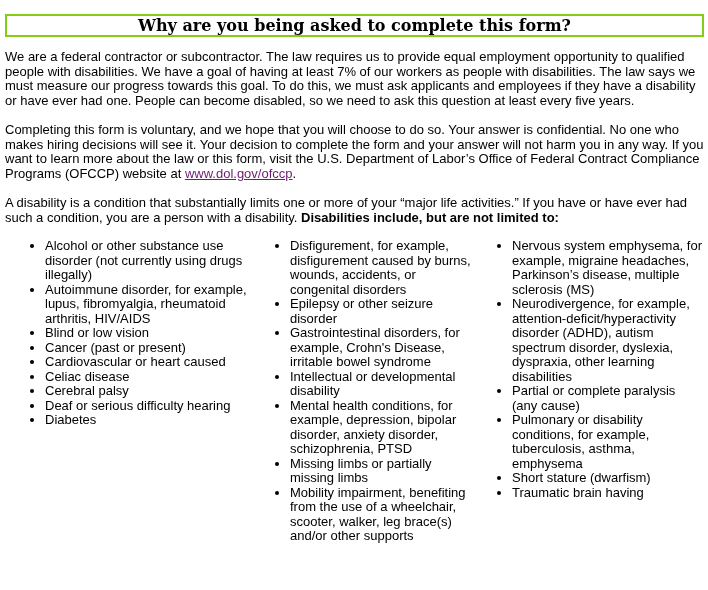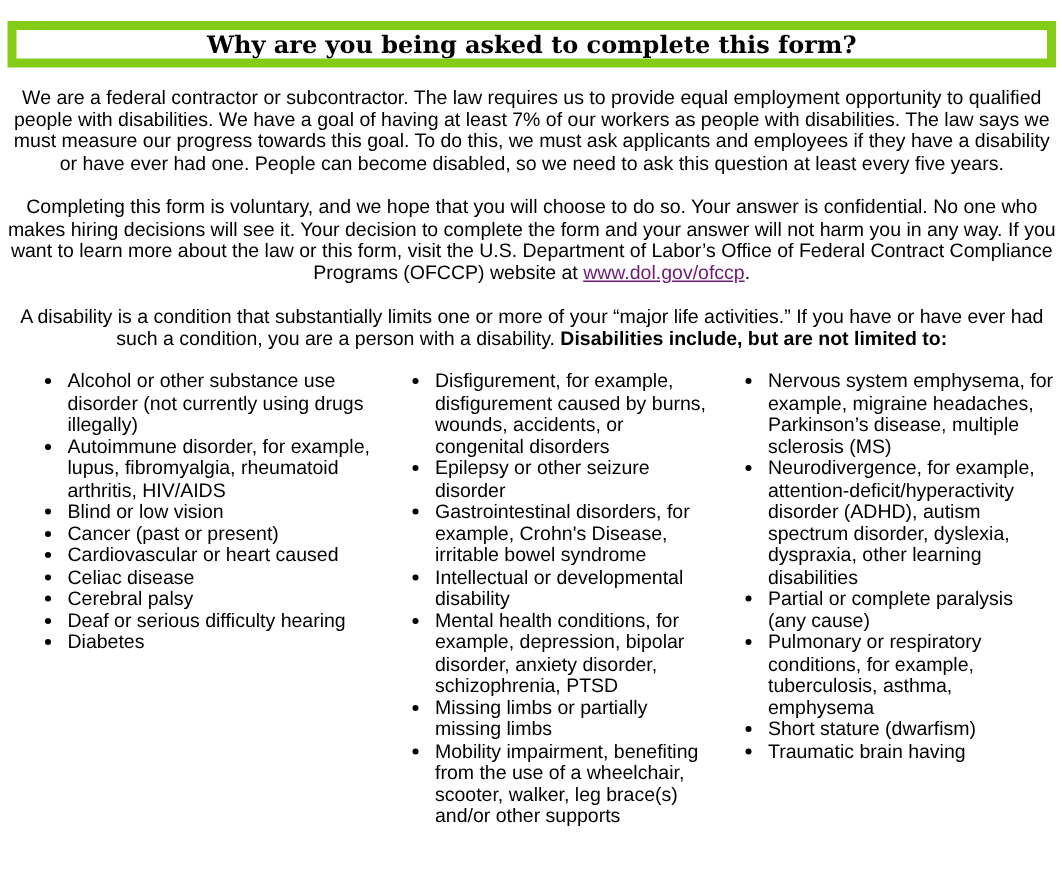--- a/index.html
+++ b/index.html
@@ -12,35 +12,34 @@
     width: 708px;
     height: 590px;
     box-sizing: border-box;
     padding: 14px 4px 0 5px;
     font-family: "Liberation Sans", sans-serif;
     font-size: 13px;
     line-height: 14.5px;
     overflow: hidden;
   }
   .heading-box {
-    border: 6px solid #84cc16;
+    border: 2px solid #84cc16;
     background: #ffffff;
     text-align: center;
     font-family: "DejaVu Serif", serif;
     font-weight: bold;
     font-size: 16px;
     line-height: 19px;
     margin: 0 0 13px 0;
   }
   .heading-box.second {
     margin: 0 0 12px 0;
   }
   p.body-para {
     margin: 0 0 15px 0;
-    text-align: center;
   }
   p.body-para.last {
     margin: 0 0 14px 0;
   }
   a.doc-link {
     color: #701a75;
     text-decoration: underline;
     cursor: pointer;
   }
   .columns {
@@ -99,20 +98,20 @@
       <li>Intellectual or developmental disability</li>
       <li>Mental health conditions, for example, depression, bipolar disorder, anxiety disorder, schizophrenia, PTSD</li>
       <li>Missing limbs or partially missing limbs</li>
       <li>Mobility impairment, benefiting from the use of a wheelchair, scooter, walker, leg brace(s) and/or other supports</li>
     </ul>
 
     <ul class="col col3">
       <li>Nervous system emphysema, for example, migraine headaches, Parkinson’s disease, multiple sclerosis (MS)</li>
       <li>Neurodivergence, for example, attention-deficit/hyperactivity disorder (ADHD), autism spectrum disorder, dyslexia, dyspraxia, other learning disabilities</li>
       <li>Partial or complete paralysis (any cause)</li>
-      <li>Pulmonary or respiratory conditions, for example, tuberculosis, asthma, emphysema</li>
+      <li>Pulmonary or disability conditions, for example, tuberculosis, asthma, emphysema</li>
       <li>Short stature (dwarfism)</li>
       <li>Traumatic brain having</li>
     </ul>
 
   </div>
 
 </div>
 
 </body></html>

